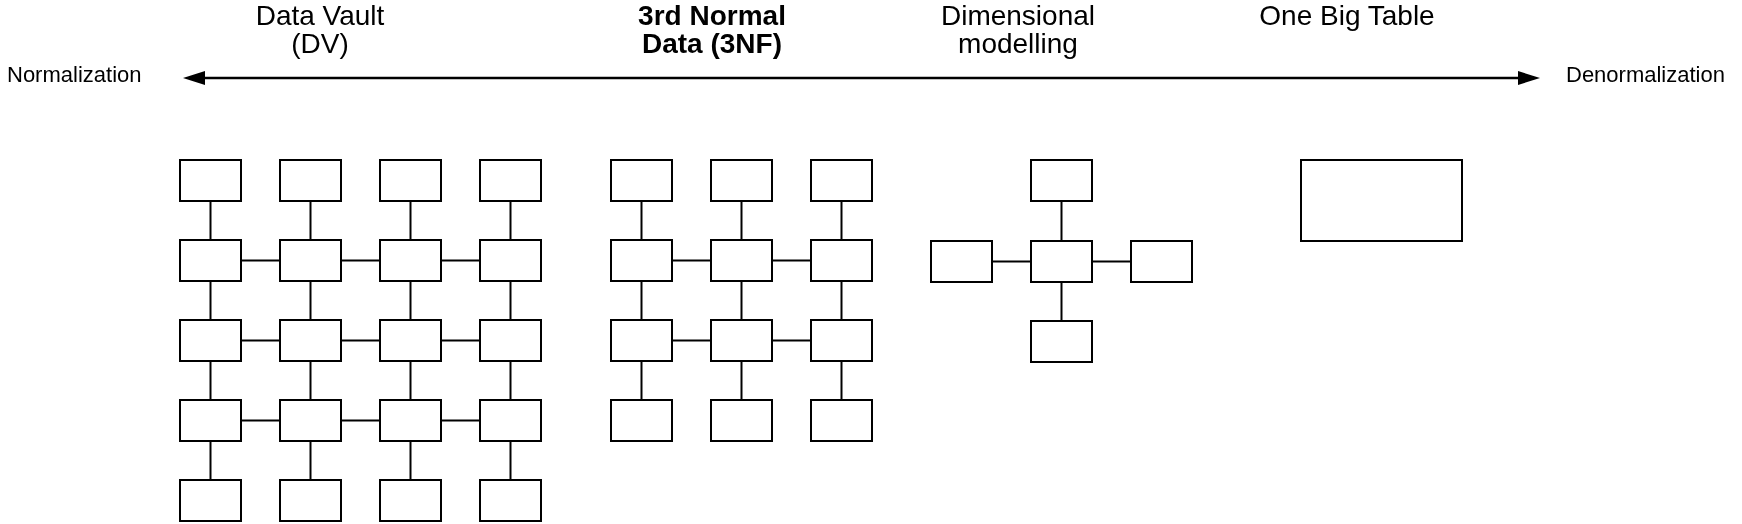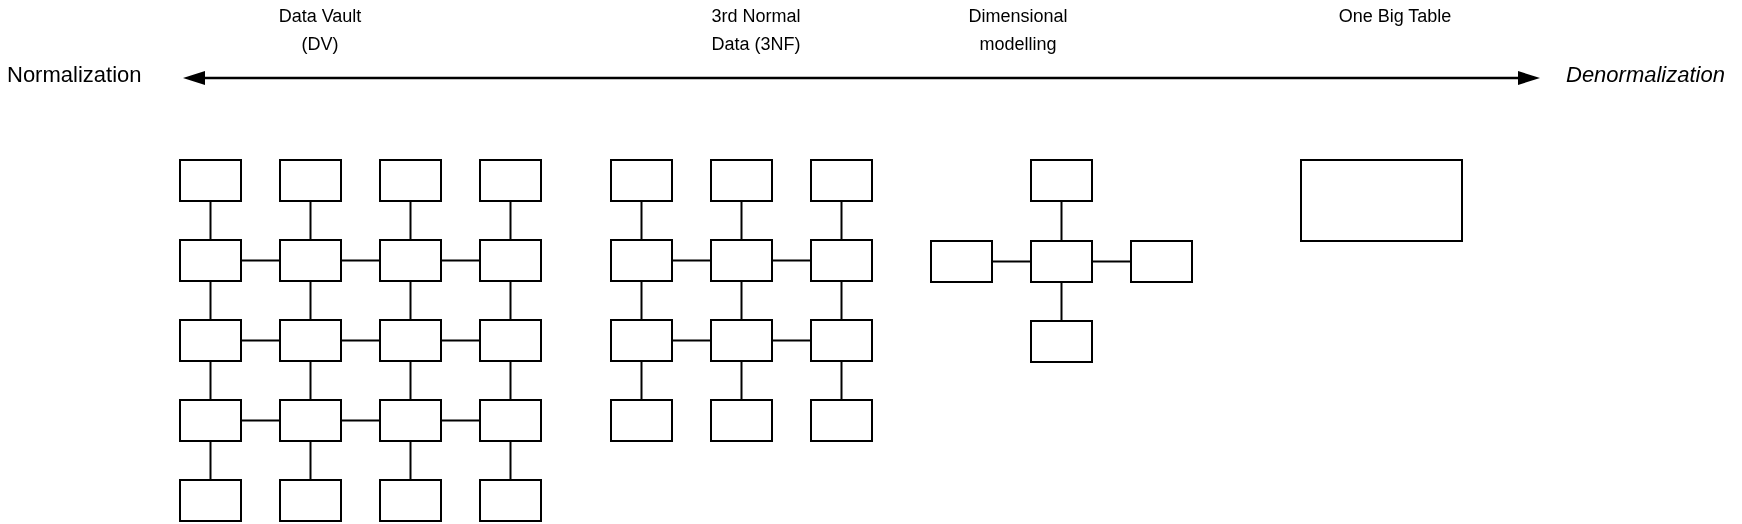--- a/index.html
+++ b/index.html
@@ -14,27 +14,27 @@
   }
   .diagram-svg { position: absolute; left: 0; top: 0; }
   .side-label {
     position: absolute;
     top: 61px;
     font-size: 22px;
     line-height: 28px;
     white-space: nowrap;
   }
   .side-label.left { left: 7px; text-align: center; }
-  .side-label.right { left: 1566px; font-style: italic; }
+  .side-label.right { left: 1566px; }
   .section-label {
     position: absolute;
     top: 2px;
     transform: translateX(-50%);
     text-align: center;
-    font-size: 18px;
+    font-size: 28px;
     line-height: 28px;
     white-space: nowrap;
   }
 </style>
 </head>
 <body>
 
 <div class="page">
 
   <svg class="diagram-svg" id="diagram-svg" xmlns="http://www.w3.org/2000/svg" width="1742" height="524" viewBox="0 0 1742 524">
@@ -125,27 +125,27 @@
 
   <div class="side-label left">Normalization</div>
 
   <div class="side-label right">Denormalization</div>
 
   <div class="section-label" style="left: 320px;">
     <div>Data Vault</div>
     <div>(DV)</div>
   </div>
 
-  <div class="section-label" style="left: 756px;">
+  <div class="section-label" style="left: 712px; font-weight: bold;">
     <div>3rd Normal</div>
     <div>Data (3NF)</div>
   </div>
 
   <div class="section-label" style="left: 1018px;">
     <div>Dimensional</div>
     <div>modelling</div>
   </div>
 
-  <div class="section-label" style="left: 1347px; margin-left: 48px;">
+  <div class="section-label" style="left: 1347px;">
     <div>One Big Table</div>
   </div>
 
 </div>
 
 </body></html>

